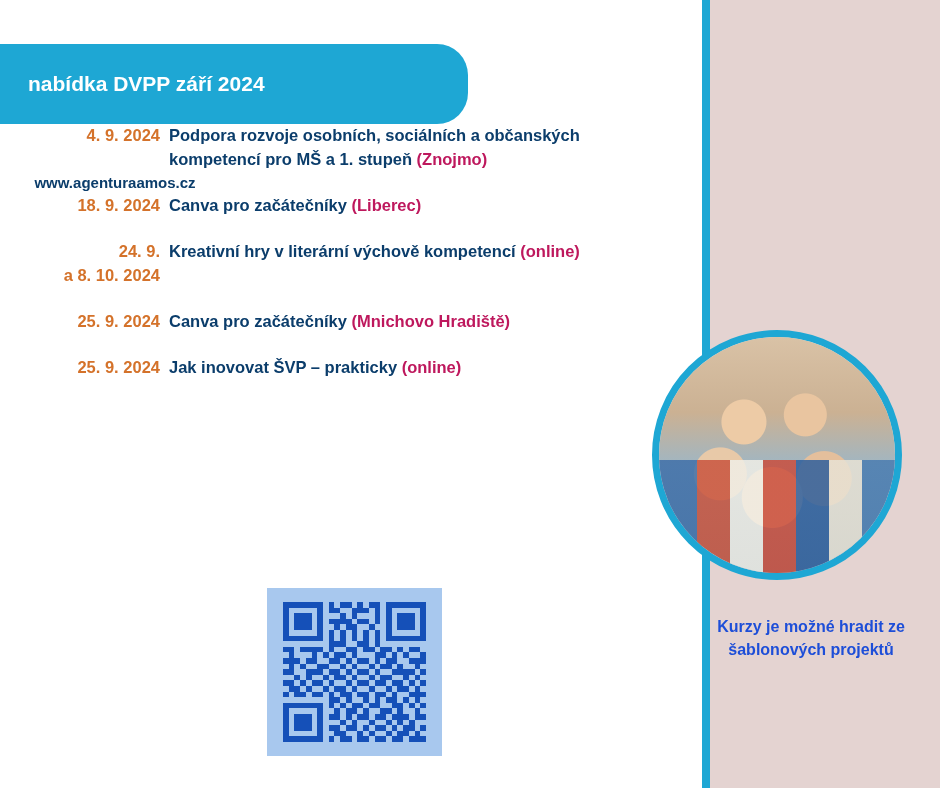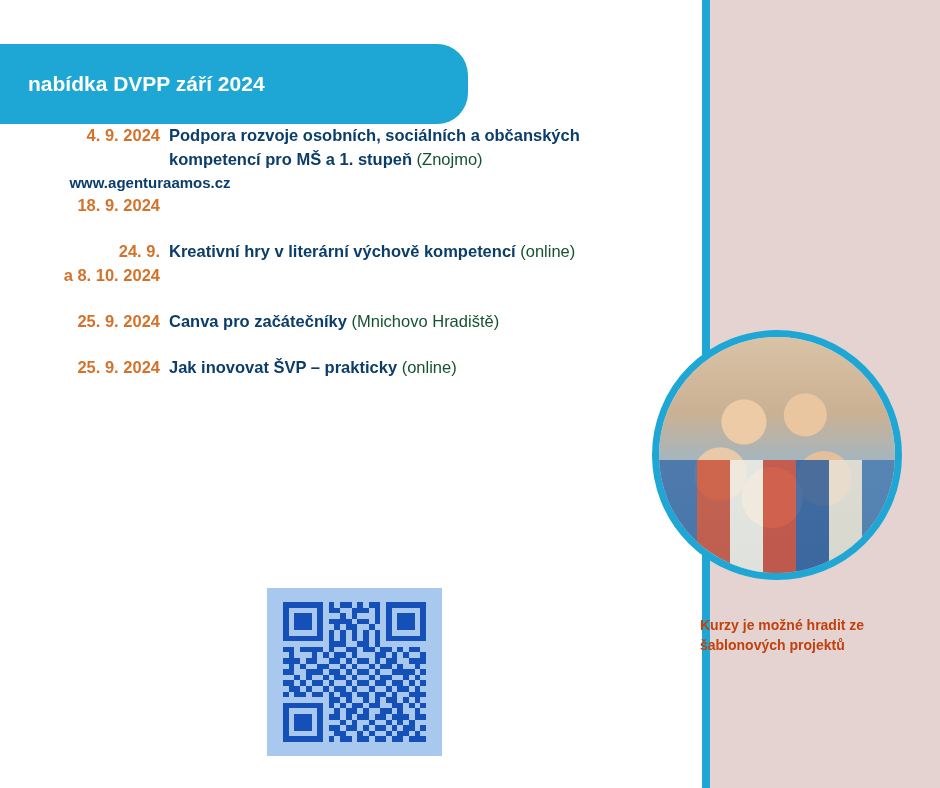--- a/index.html
+++ b/index.html
@@ -71,21 +71,20 @@
   }
   .brand-url {
     position: absolute;
     top: 174px;
     left: 0;
     width: 230px;
     text-align: center;
     font-size: 15px;
     font-weight: bold;
     color: #0b3d6b;
-    margin-left: 35px;
   }
 
   
   .photo-wrap {
     position: absolute;
     top: 330px;
     left: 652px;
     width: 270px;
     height: 250px;
   }
@@ -124,24 +123,24 @@
         #3f6fa8 0 16%, #c9543e 16% 30%, #f0eee6 30% 44%,
         #c94d3c 44% 58%, #2f5f9c 58% 72%, #e8e2d4 72% 86%, #4a7cb0 86% 100%);
     opacity: .85;
   }
 
   .panel-note {
     position: absolute;
     top: 615px;
     left: 700px;
     width: 222px;
-    text-align: left;
-    font-size: 14px;
+    text-align: center;
+    font-size: 16px;
     font-weight: bold;
-    color: #c2410c;
+    color: #1d4ed8;
     line-height: 1.45;
   }
 
   
   .title-pill {
     position: absolute;
     top: 44px;
     left: 0;
     width: 468px;
     height: 80px;
@@ -184,22 +183,22 @@
     flex: 1 1 auto;
     font-size: 16.5px;
     line-height: 1.45;
     color: #0b3d6b;
   }
   .course-name {
     font-weight: bold;
     color: #0b3d6b;
   }
   .course-place {
-    font-weight: normal;
-    color: #14532d;
+    font-weight: bold;
+    color: #be185d;
   }
 
   
   .qr-box {
     position: absolute;
     top: 588px;
     left: 267px;
     width: 175px;
     height: 168px;
     background: #a8c8ee;
@@ -260,20 +259,24 @@
       <div class="course-date">4. 9. 2024</div>
       <div class="course-body">
         <span class="course-name">Podpora rozvoje osobních, sociálních a občanských kompetencí pro MŠ a 1. stupeň</span>
         <span class="course-place">(Znojmo)</span>
       </div>
     </div>
 
 
     <div class="course-row">
       <div class="course-date">18. 9. 2024</div>
+      <div class="course-body">
+        <span class="course-name">Canva pro začátečníky</span>
+        <span class="course-place">(Liberec)</span>
+      </div>
     </div>
 
     <div class="course-row">
       <div class="course-date">24. 9.
 a 8. 10. 2024</div>
       <div class="course-body">
         <span class="course-name">Kreativní hry v literární výchově kompetencí</span>
         <span class="course-place">(online)</span>
       </div>
     </div>

